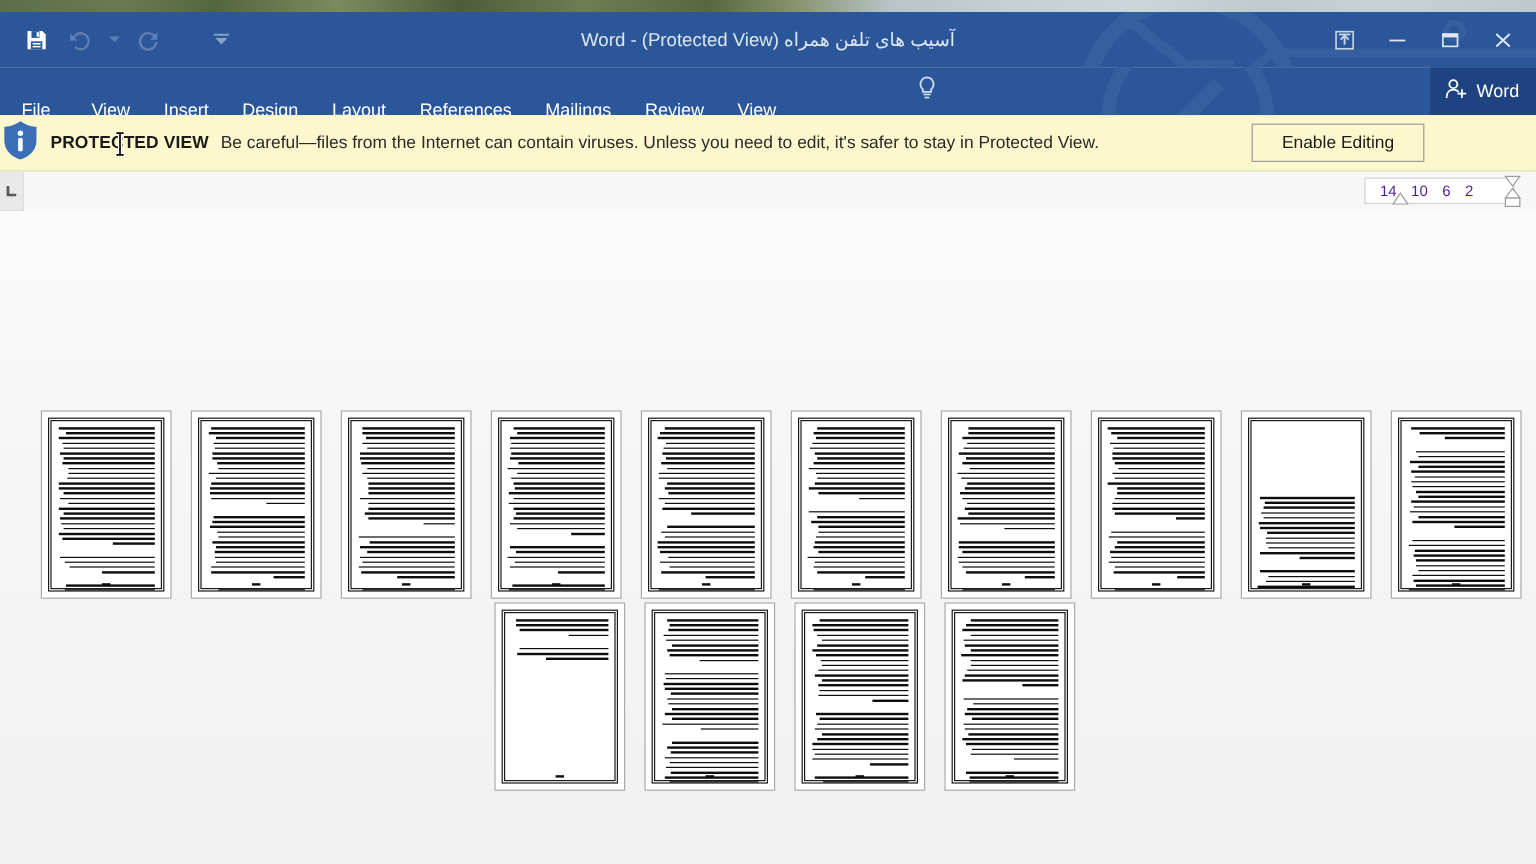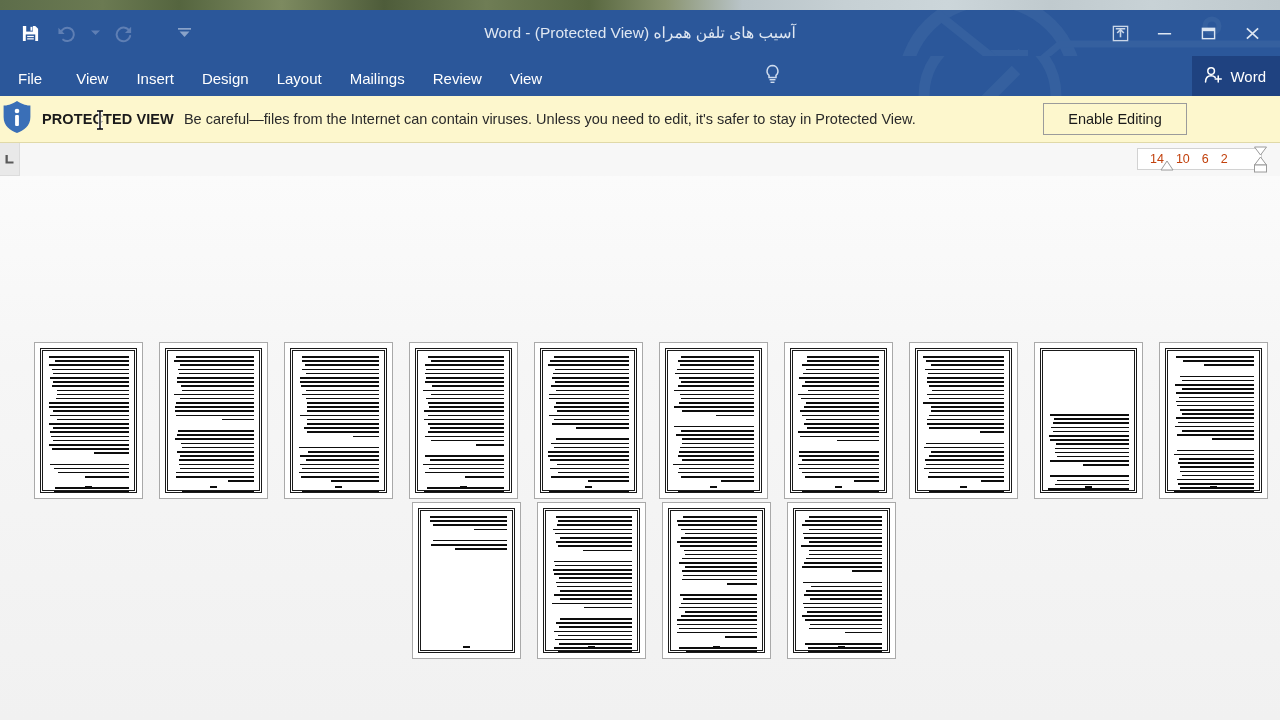--- a/index.html
+++ b/index.html
@@ -67,21 +67,21 @@
   #ribbon {
     position: absolute; top: 56px; left: 0; width: 1280px; height: 40px;
     background: #2b579a;
     overflow: hidden;
   }
   #ribbon-art {
     position: absolute; right: 190px; top: -60px; width: 200px; height: 200px;
     pointer-events: none;
   }
   #tabs {
-    position: absolute; left: 0; top: 2px; height: 40px;
+    position: absolute; left: 0; top: 16px; height: 40px;
     display: flex; 
   }
   .tab {
     color: #ffffff; font-size: 15px;
     padding: 0 14px; height: 40px;
     display: flex; align-items: center;
     white-space: nowrap;
   }
   .tab:first-child { padding-left: 18px; padding-right: 20px; }
 
@@ -143,21 +143,21 @@
     border-bottom: 1px solid #dcdcdc;
     display: flex; align-items: center; justify-content: center;
   }
   #hruler {
     position: absolute; right: 18px; top: 5px;
     height: 22px; width: 125px;
     background: #ffffff;
     border: 1px solid #d2d2d2;
     display: flex; align-items: center; justify-content: flex-start;
     gap: 12px; padding-left: 12px;
-    font-size: 12.5px; color: #c2410c;
+    font-size: 12.5px; color: #4c1d95;
   }
   #indent-left {
     position: absolute; left: 1160px; top: 17px;
   }
   #indent-right {
     position: absolute; right: 12px; top: 3px;
   }
 
   
   #vruler {
@@ -325,20 +325,21 @@
     <circle cx="100" cy="100" r="66" stroke="#35609f" stroke-width="11"></circle>
     <path d="M74 126 L126 74" stroke="#35609f" stroke-width="12"></path>
   </svg>
 
   <div id="tabs">
     <div class="tab">File</div>
     <div class="tab">View</div>
     <div class="tab">Insert</div>
     <div class="tab">Design</div>
     <div class="tab">Layout</div>
+    <div class="tab">References</div>
     <div class="tab">Mailings</div>
     <div class="tab">Review</div>
     <div class="tab">View</div>
   </div>
 
   <div id="tellme-wrap">
     <span>
       <svg width="17" height="21" viewBox="0 0 17 21" fill="none">
         <path d="M8.5 1.5 A5.6 5.6 0 0 1 12 11.3 L12 13.5 L5 13.5 L5 11.3 A5.6 5.6 0 0 1 8.5 1.5 Z" stroke="#cfdcee" stroke-width="1.5" fill="none"></path>
         <rect x="5.5" y="15" width="6" height="1.4" fill="#cfdcee"></rect>

